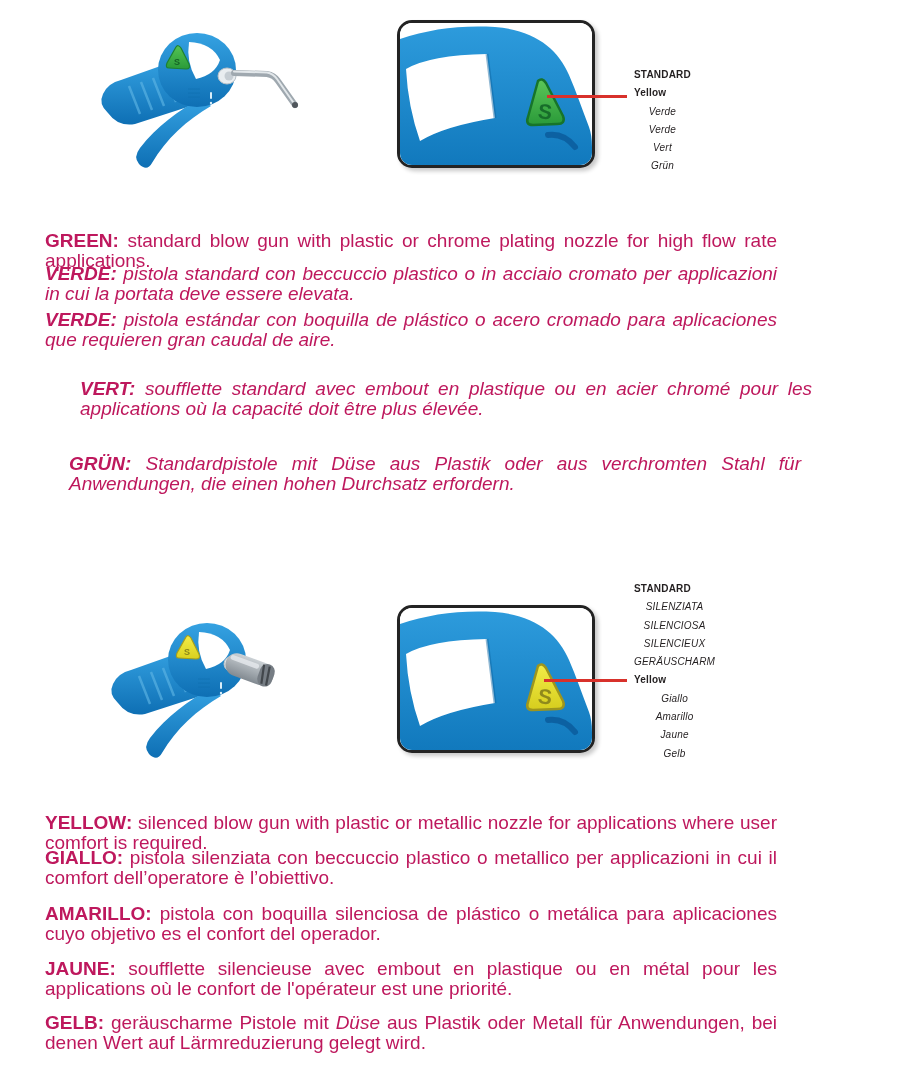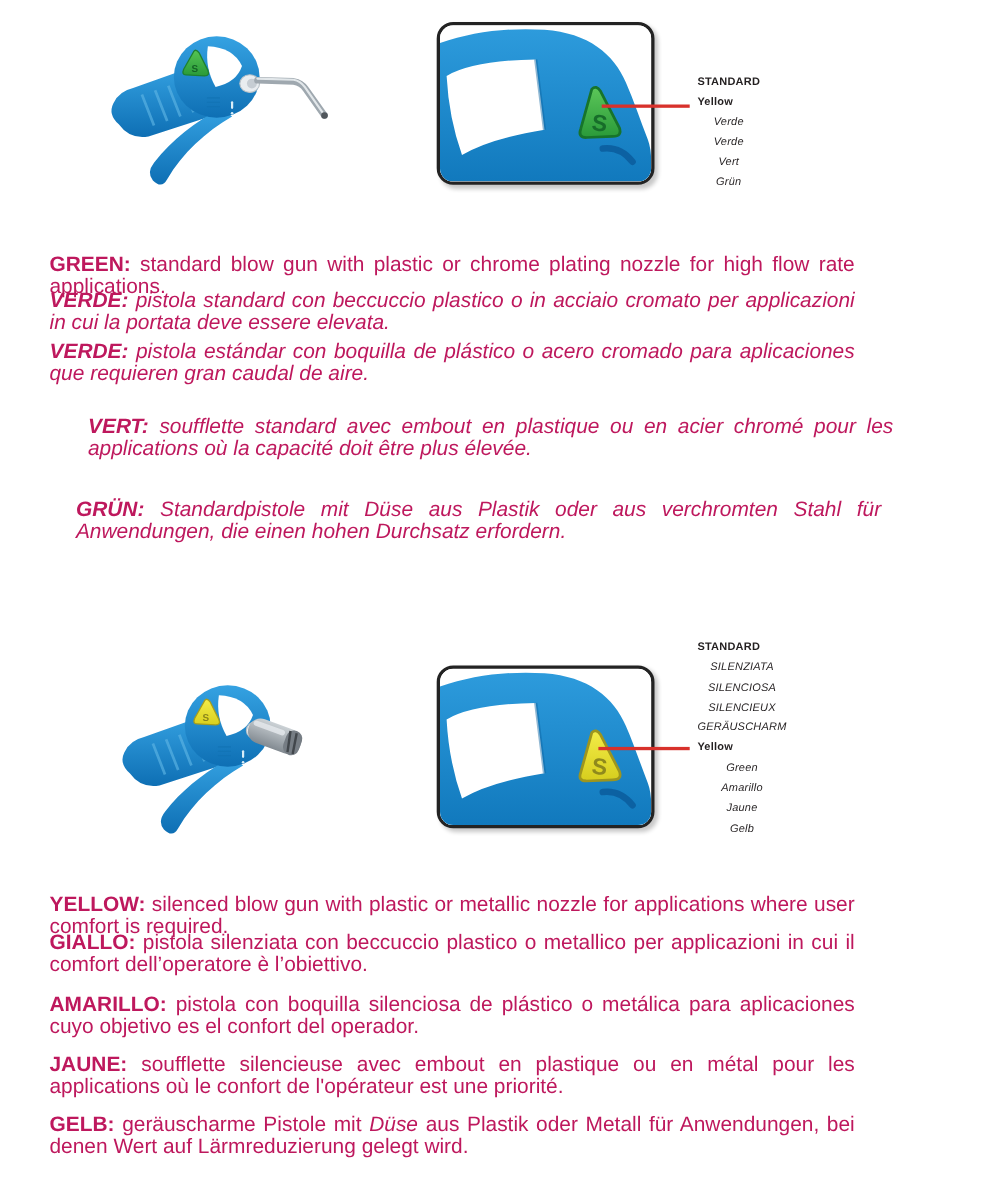--- a/index.html
+++ b/index.html
@@ -187,21 +187,21 @@
 
   <div class="pointer" style="left:544px;top:679px;width:83px;"></div>
 
   <div class="callout" style="top:580px;">
     <div class="co c-bold">STANDARD</div>
     <div class="co c-italic">SILENZIATA</div>
     <div class="co c-italic">SILENCIOSA</div>
     <div class="co c-italic">SILENCIEUX</div>
     <div class="co c-italic">GERÄUSCHARM</div>
     <div class="co c-bold">Yellow</div>
-    <div class="co c-italic">Green</div>
+    <div class="co c-italic">Giallo</div>
     <div class="co c-italic">Amarillo</div>
     <div class="co c-italic">Jaune</div>
     <div class="co c-italic">Gelb</div>
   </div>
 
   <div class="para" style="top:813px;">
     <span class="plabel">YELLOW:</span>
     <span>silenced blow gun with plastic or metallic nozzle for applications where user comfort is required.</span>
   </div>
   <div class="para" style="top:848px;">

